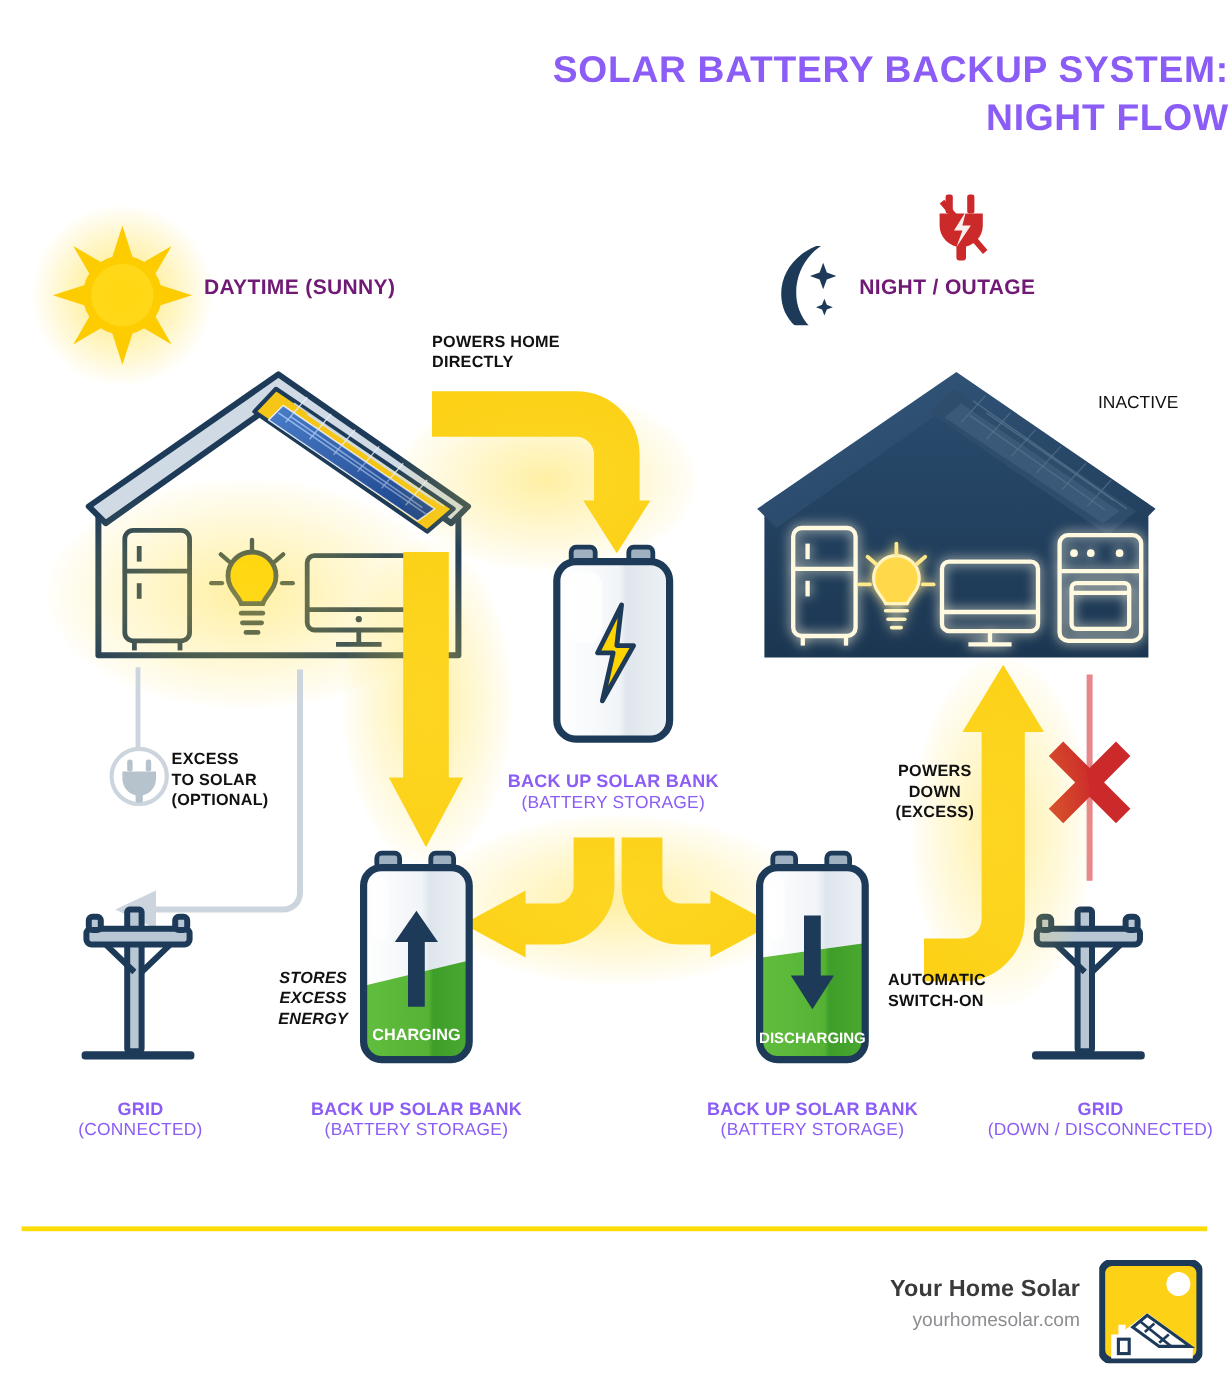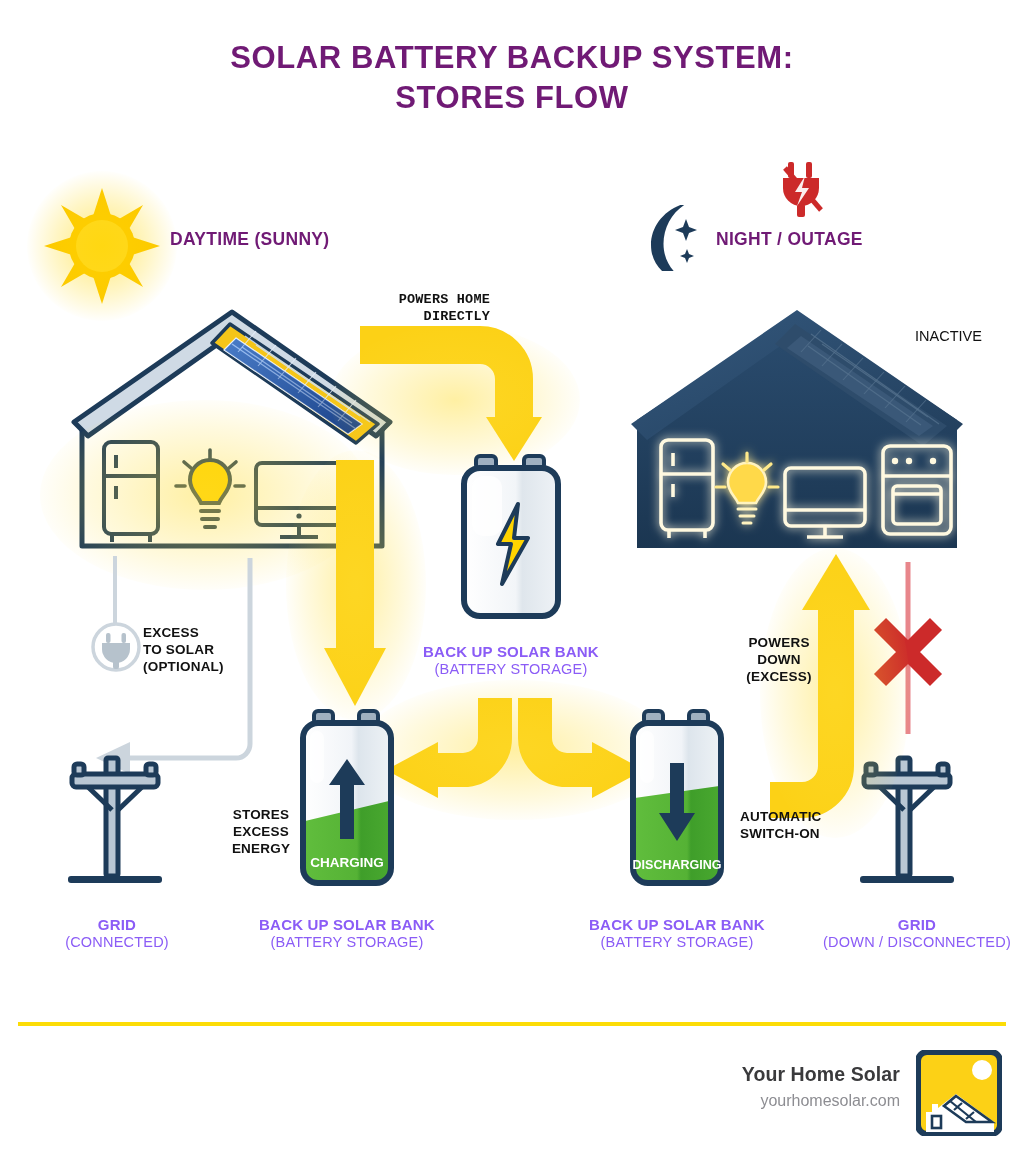--- a/index.html
+++ b/index.html
@@ -8,23 +8,23 @@
     background:#ffffff;
     font-family:"Liberation Sans", sans-serif;
     overflow:hidden;
     position:relative;
   }
   .stage{position:absolute;inset:0;}
   .abs{position:absolute;}
 
   
   #title{
-    left:0;top:38px;width:1024px;text-align:center;
+    left:0;top:38px;width:1024px;text-align:right;
     font-size:31px;font-weight:bold;letter-spacing:.6px;
-    color:#701a75;line-height:1.30;
+    color:#8b5cf6;line-height:1.30;
   }
 
   
   .sec-label{
     font-size:17.5px;font-weight:bold;color:#701a75;letter-spacing:.3px;
     white-space:nowrap;
   }
 
   
   .cap{
@@ -75,21 +75,21 @@
     pointer-events:none;
   }
 </style>
 </head>
 <body>
 
 <div class="stage">
 
   <div class="abs" id="title">
     <div>SOLAR BATTERY BACKUP SYSTEM:</div>
-    <div>STORES FLOW</div>
+    <div>NIGHT FLOW</div>
   </div>
 
   <div class="abs" id="sun">
     <div class="glow"></div>
     <svg viewBox="0 0 120 120" width="120" height="120">
       <g fill="#fcc800">
         <path d="M60 2 L69 30 L51 30 Z"></path>
         <path d="M60 118 L51 90 L69 90 Z"></path>
         <path d="M2 60 L30 51 L30 69 Z"></path>
         <path d="M118 60 L90 69 L90 51 Z"></path>
@@ -273,21 +273,21 @@
           <line x1="268" y1="194" x2="316" y2="194"></line>
         </g>
         <circle cx="270" cy="161" r="3.2" fill="#fff9e0"></circle>
         <circle cx="284" cy="161" r="3.2" fill="#fff9e0"></circle>
         <circle cx="308" cy="161" r="3.2" fill="#fff9e0"></circle>
       </g>
     </svg>
   </div>
   <div class="abs" style="left:915px;top:328px;font-size:14.5px;font-weight:normal;color:#111;text-align:right;">INACTIVE</div>
 
-  <div class="abs cap-bold-sm" style="left:360px;top:291px;text-align:right;width:130px;font-family:Liberation Mono, monospace;">
+  <div class="abs cap-bold-sm" style="left:360px;top:276px;text-align:left;width:130px;">
     <div>POWERS HOME</div>
     <div>DIRECTLY</div>
   </div>
   <div class="abs" style="left:330px;top:325px;width:250px;height:140px;">
     <div class="glowbox" style="left:0;top:0;width:250px;height:150px;"></div>
     <svg viewBox="0 0 250 140" width="250" height="140">
       <path d="M30 20 H150 A34 34 0 0 1 184 54 V96" stroke="#fcd116" stroke-width="38" fill="none" stroke-linecap="butt"></path>
       <path d="M184 136 L156 92 L212 92 Z" fill="#fcd116"></path>
     </svg>
   </div>
@@ -399,21 +399,21 @@
       <rect x="13" y="24" width="14" height="52" rx="7" fill="#ffffff" opacity=".7"></rect>
       <path d="M50 134 L68 106 L57 106 L57 56 L43 56 L43 106 L32 106 Z" fill="#1d3b59"></path>
       <text x="50" y="162" fill="#ffffff" font-family="Liberation Sans, sans-serif" font-size="12.5" font-weight="bold" text-anchor="middle">DISCHARGING</text>
     </svg>
   </div>
   <div class="abs cap" style="left:552px;top:916px;width:250px;">
     <span>BACK UP SOLAR BANK</span>
     <span class="sub">(BATTERY STORAGE)</span>
   </div>
 
-  <div class="abs cap-bold-sm" style="left:226px;top:806px;width:70px;text-align:center;">
+  <div class="abs cap-bold-sm" style="left:226px;top:806px;width:70px;text-align:center;font-style:italic;">
     <div>STORES</div>
     <div>EXCESS</div>
     <div>ENERGY</div>
   </div>
 
   <div class="abs" style="left:60px;top:548px;width:290px;height:250px;">
     <svg viewBox="0 0 290 250" width="290" height="250">
       <line x1="55" y1="8" x2="55" y2="122" stroke="#ccd5dd" stroke-width="4"></line>
       <path d="M190 10 V196 A14 14 0 0 1 176 210 H66" stroke="#ccd5dd" stroke-width="5" fill="none"></path>
       <path d="M36 210 L70 194 L70 226 Z" fill="#ccd5dd"></path>

